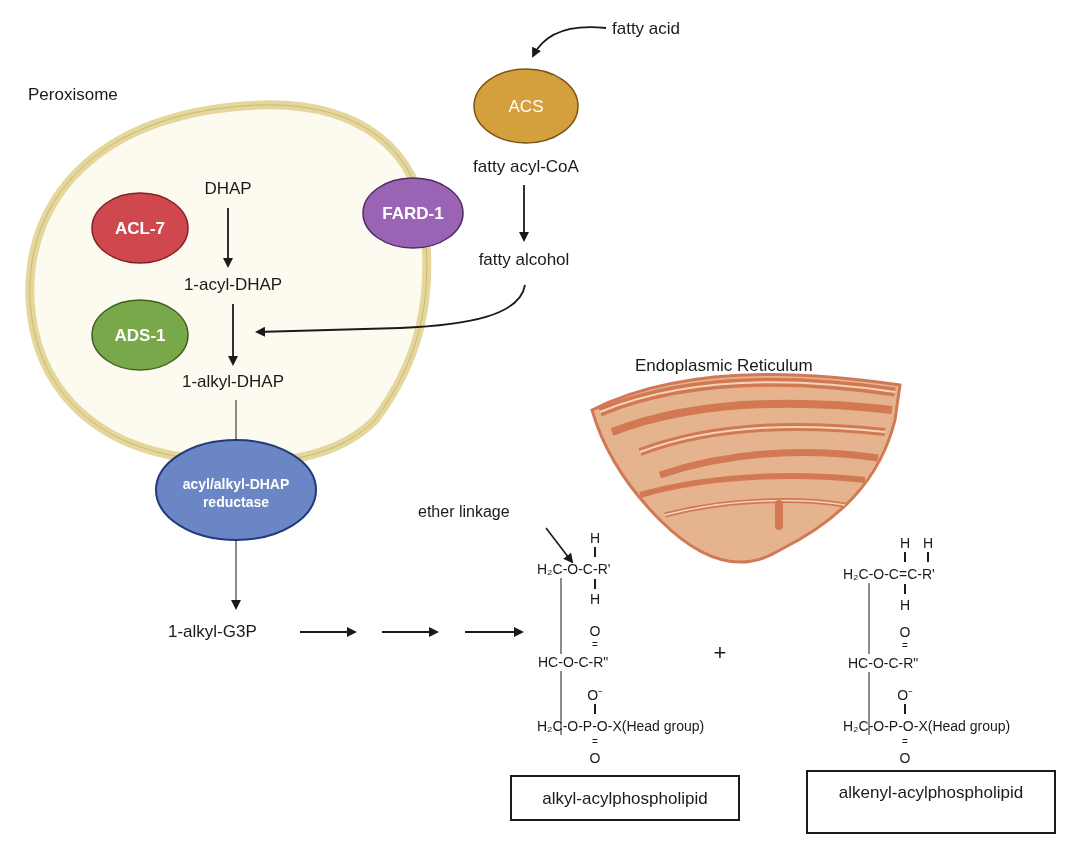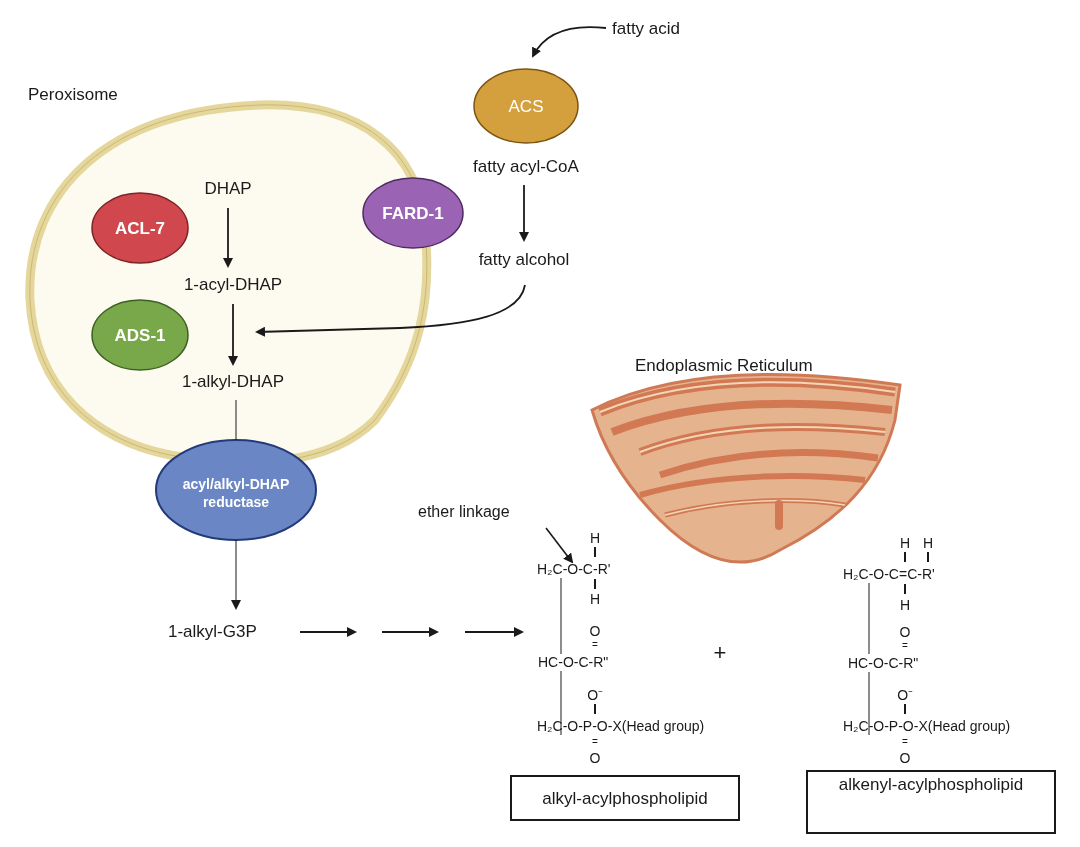--- a/index.html
+++ b/index.html
@@ -117,15 +117,15 @@
     <line x1="905" y1="704" x2="905" y2="714" stroke="#1a1a1a" stroke-width="2"></line>
     <text class="chem" x="843" y="731">H₂C-O-P-O-X(Head group)</text>
     <text class="chem" x="905" y="745" text-anchor="middle" style="font-size:10px">=</text>
     <text class="chem" x="905" y="763" text-anchor="middle">O</text>
   </g>
 </svg>
 
 <div class="box" style="left:510px; top:775px; width:230px; height:46px; padding-top:11px;">
   <span>alkyl-acylphospholipid</span>
 </div>
-<div class="box" style="left:806px; top:770px; width:250px; height:64px; padding-top:2px;">
+<div class="box" style="left:806px; top:770px; width:250px; height:64px; padding-top:10px;">
   <div>alkenyl-acylphospholipid</div>
 </div>
 
 </body></html>

